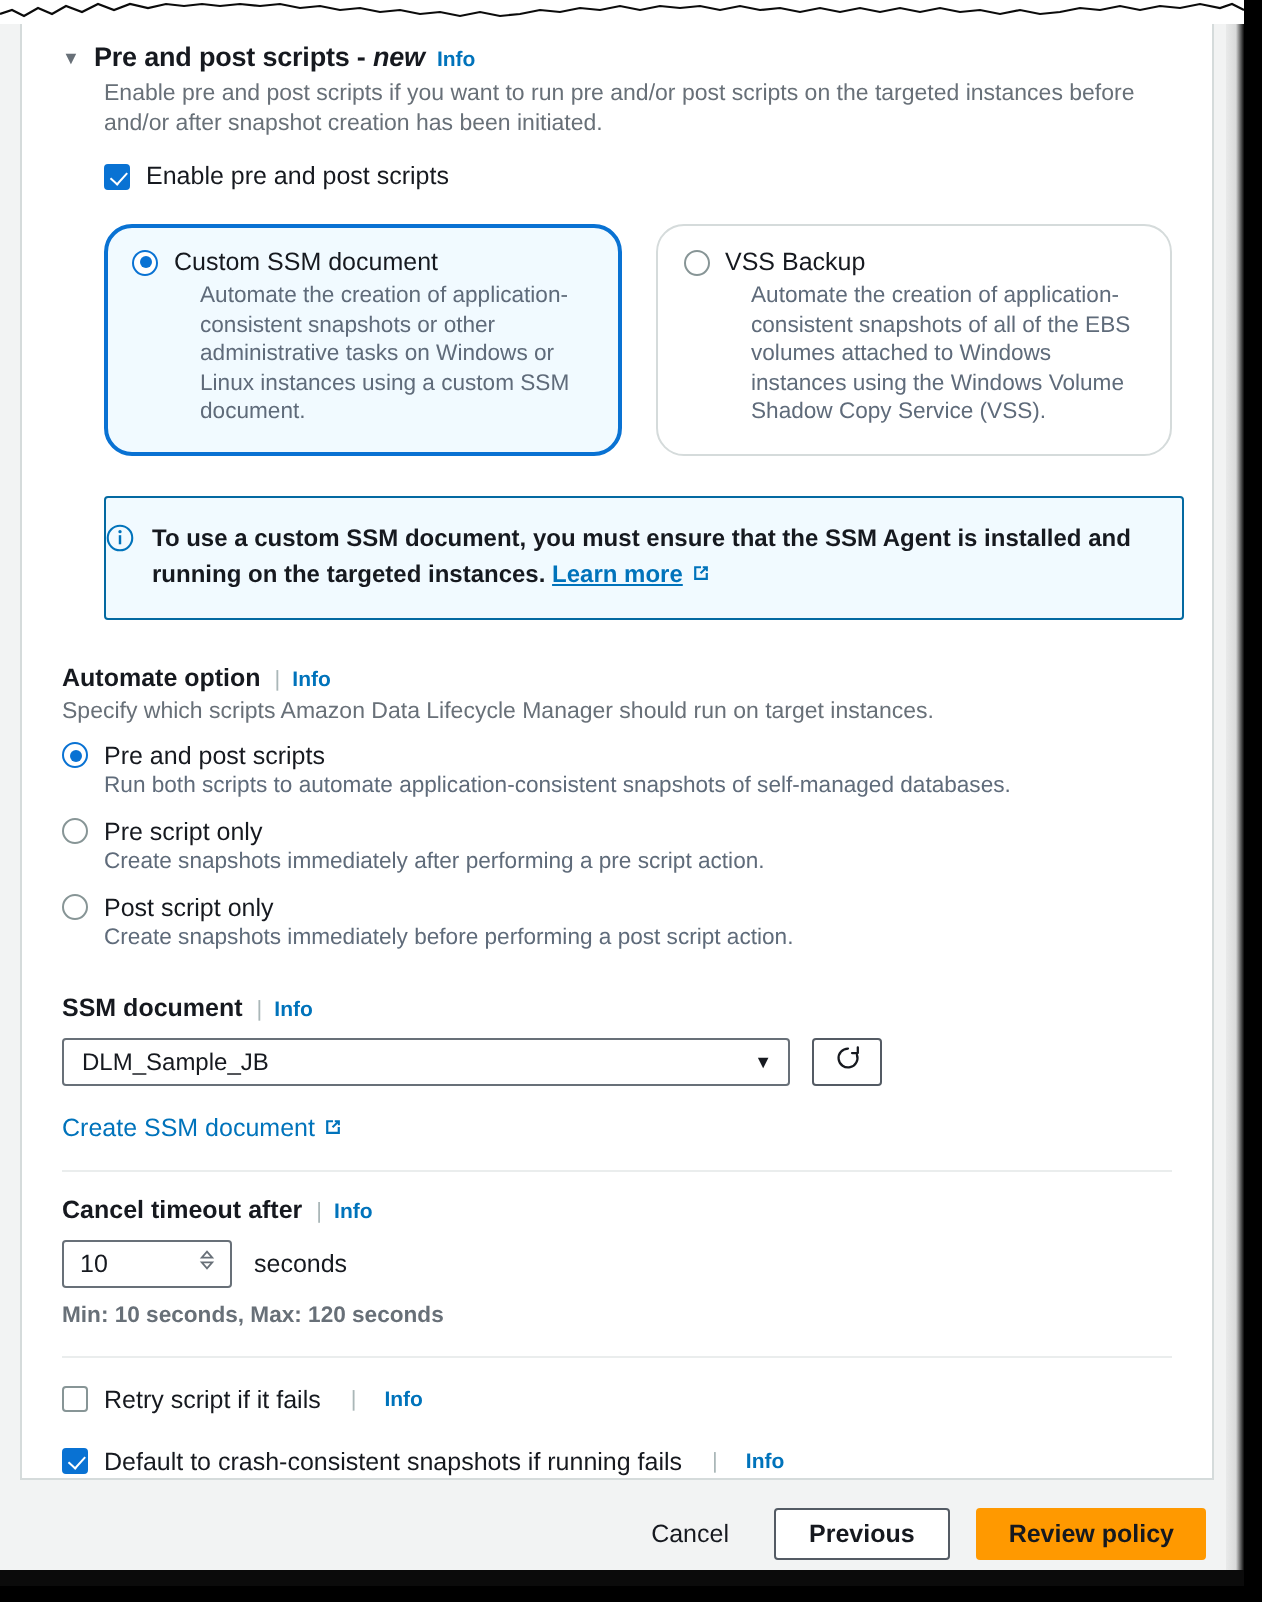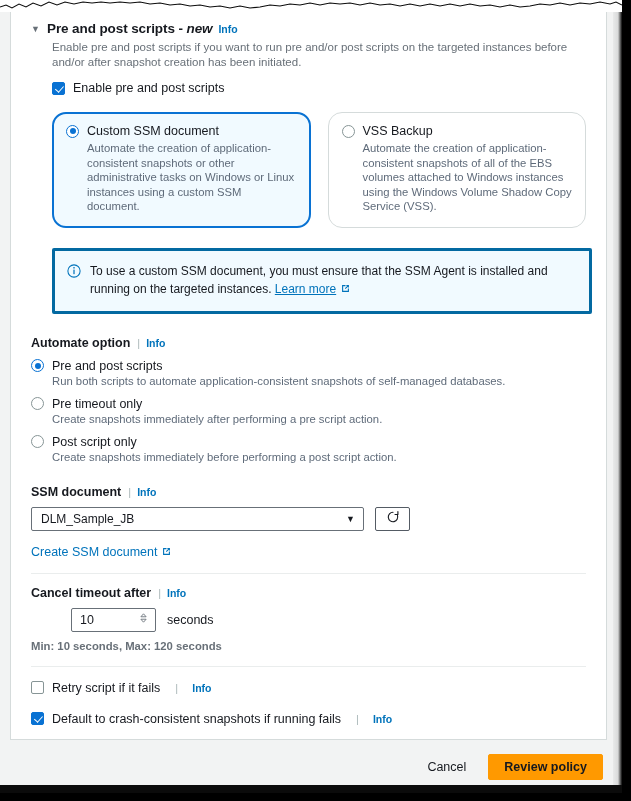--- a/index.html
+++ b/index.html
@@ -88,62 +88,62 @@
     width:261px;box-sizing:border-box;
     border:1px solid #d5dbdb;border-radius:14px;
     background:#fff;padding:11px 13px 13px 13px;
   }
   .tile.sel{
     border:2px solid #0972d3;background:#f1faff;padding:10px 12px 12px 12px;
   }
   .tile-head{display:flex;align-items:center;gap:8px;}
   .tile-title{font-size:12.5px;color:#16191f;}
   .tile-desc{
-    color:#5f6b7a;font-size:11.3px;line-height:14.6px;margin:3px 0 0 21px;
+    color:#5f6b7a;font-size:11.3px;line-height:14.6px;margin:3px 0 0 34px;
   }
 
   
   .alert{
     margin:20px 0 0 21px;width:540px;box-sizing:border-box;
-    border:3px solid #0369a1;border-radius:2px;background:#f1faff;
-    padding:11px 12px 13px 12px;display:flex;gap:9px;
+    border:1px solid #0369a1;border-radius:2px;background:#f1faff;
+    padding:11px 12px 13px 0;display:flex;gap:9px;font-weight:bold;
   }
   .alert .txt{font-size:12px;line-height:18px;color:#16191f;max-width:500px;}
   .ilink{color:#0073bb;text-decoration:underline;cursor:pointer;}
 
   
   .fld-label{
     display:flex;align-items:baseline;margin-top:22px;
   }
   .fld-label .t{font-size:12.5px;font-weight:bold;color:#16191f;}
   .fld-hint{color:#687078;font-size:11.5px;margin-top:4px;}
   .radio-list{margin-top:9px;}
   .radio-item{margin-top:10px;}
   .radio-item:first-child{margin-top:0;}
   .radio-item .rtitle{font-size:12.5px;color:#16191f;}
   .radio-item .rdesc{color:#5f6b7a;font-size:11.3px;margin:2px 0 0 21px;}
 
   .select-row{display:flex;align-items:center;gap:11px;margin-top:8px;}
   .select{
-    width:333px;height:24px;box-sizing:border-box;
+    width:364px;height:24px;box-sizing:border-box;
     border:1px solid #687078;border-radius:2px;background:#fff;
     display:flex;align-items:center;justify-content:space-between;
     padding:0 8px 0 9px;font-size:12px;color:#16191f;cursor:pointer;
   }
   .caret-dn{font-size:9px;color:#16191f;}
   .refresh-btn{
     width:35px;height:24px;box-sizing:border-box;
     border:1px solid #545b64;border-radius:2px;background:#fff;
     display:flex;align-items:center;justify-content:center;cursor:pointer;
   }
   .create-link{
     display:inline-flex;align-items:center;gap:4px;margin-top:14px;
     color:#0073bb;font-size:12.5px;cursor:pointer;
   }
-  .num-row{display:flex;align-items:center;gap:11px;margin-top:8px;margin-left:40px;}
+  .num-row{display:flex;align-items:center;gap:11px;margin-top:8px;}
   .num{
     width:85px;height:24px;box-sizing:border-box;
     border:1px solid #687078;border-radius:2px;background:#fff;
     display:flex;align-items:center;justify-content:space-between;
     padding:0 6px 0 8px;font-size:12.5px;color:#16191f;
   }
   .unit{font-size:12.5px;color:#16191f;}
   .minmax{color:#687078;font-size:11.3px;margin-top:8px;font-weight:bold;}
 
   hr.sep{border:0;border-top:1px solid #eaeded;margin:14px 0 0 0;}
@@ -236,34 +236,35 @@
                   <path d="M9.3 3H13v3.7h-1.5V5.5L8.2 8.8 7.1 7.7l3.3-3.2H9.3z" fill="#0073bb"></path>
                 </svg></span></span>
         </div>
 
         
         <div class="fld-label">
           <span class="t">Automate option</span>
           <span class="info-sep">|</span>
           <a class="info-link">Info</a>
         </div>
+        <div class="fld-hint">Specify which scripts Amazon Data Lifecycle Manager should run on target instances.</div>
 
         <div class="radio-list">
           <div class="radio-item">
             <div class="cbrow">
               <span class="rb on"></span>
               <span class="rtitle">Pre and post scripts</span>
             </div>
             <div class="rdesc">Run both scripts to automate application-consistent snapshots of self-managed databases.</div>
           </div>
 
           <div class="radio-item">
             <div class="cbrow">
               <span class="rb"></span>
-              <span class="rtitle">Pre timeout only</span>
+              <span class="rtitle">Pre script only</span>
             </div>
             <div class="rdesc">Create snapshots immediately after performing a pre script action.</div>
           </div>
 
           <div class="radio-item">
             <div class="cbrow">
               <span class="rb"></span>
               <span class="rtitle">Post script only</span>
             </div>
             <div class="rdesc">Create snapshots immediately before performing a post script action.</div>
@@ -354,20 +355,21 @@
         
 
         
 
       </div>
     </div>
   </div>
 
   <div id="footer">
     <button class="btn-link">Cancel</button>
+    <button class="btn-norm">Previous</button>
     <button class="btn-prim">Review policy</button>
   </div>
 
   <div id="torn-top">
     <svg viewBox="0 0 622 12" preserveAspectRatio="none">
       <path d="M0,12 L0,7 L6,5 L12,8 L19,4 L26,7 L33,3 L41,6 L49,2 L57,5 L65,2 L74,4 L83,2 L92,3 L101,2 L110,3 L120,2 L130,3 L140,2 L150,4 L160,3 L170,5 L180,4 L190,6 L200,5 L210,7 L220,6 L230,8 L240,6 L250,8 L260,7 L270,5 L280,6 L290,4 L300,5 L310,3 L320,5 L330,3 L340,4 L350,3 L360,5 L370,3 L380,5 L390,4 L400,6 L410,4 L420,6 L430,4 L440,6 L450,4 L460,6 L470,4 L480,6 L490,5 L500,7 L510,5 L520,7 L530,6 L540,4 L550,5 L560,3 L570,5 L580,3 L590,4 L600,2 L610,4 L616,2 L622,5 L622,12 Z" fill="#ffffff"></path>
       <path d="M0,7 L6,5 L12,8 L19,4 L26,7 L33,3 L41,6 L49,2 L57,5 L65,2 L74,4 L83,2 L92,3 L101,2 L110,3 L120,2 L130,3 L140,2 L150,4 L160,3 L170,5 L180,4 L190,6 L200,5 L210,7 L220,6 L230,8 L240,6 L250,8 L260,7 L270,5 L280,6 L290,4 L300,5 L310,3 L320,5 L330,3 L340,4 L350,3 L360,5 L370,3 L380,5 L390,4 L400,6 L410,4 L420,6 L430,4 L440,6 L450,4 L460,6 L470,4 L480,6 L490,5 L500,7 L510,5 L520,7 L530,6 L540,4 L550,5 L560,3 L570,5 L580,3 L590,4 L600,2 L610,4 L616,2 L622,5" fill="none" stroke="#0b0b0b" stroke-width="1.1"></path>
     </svg>
   </div>
 

